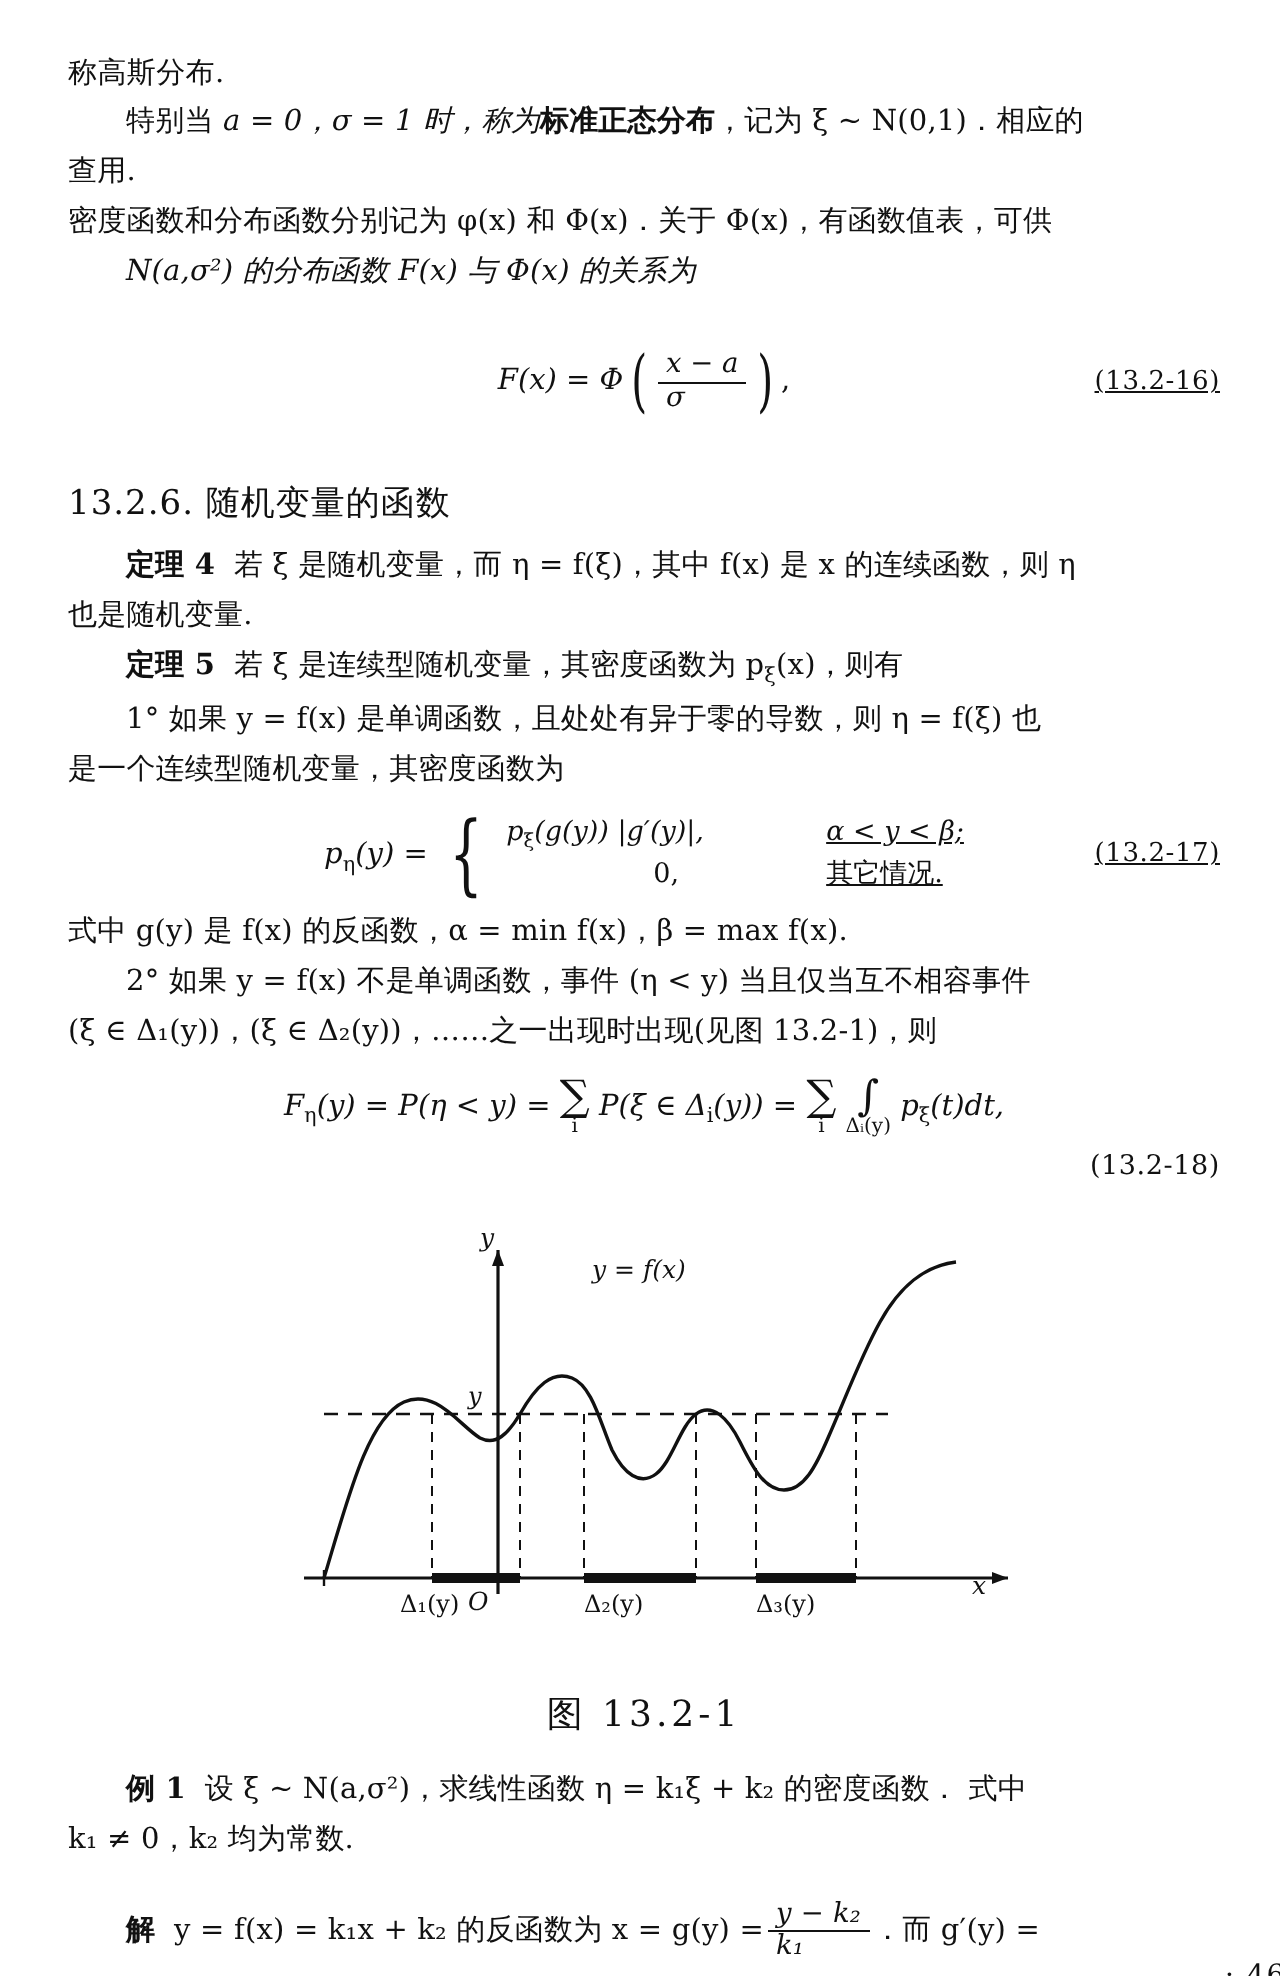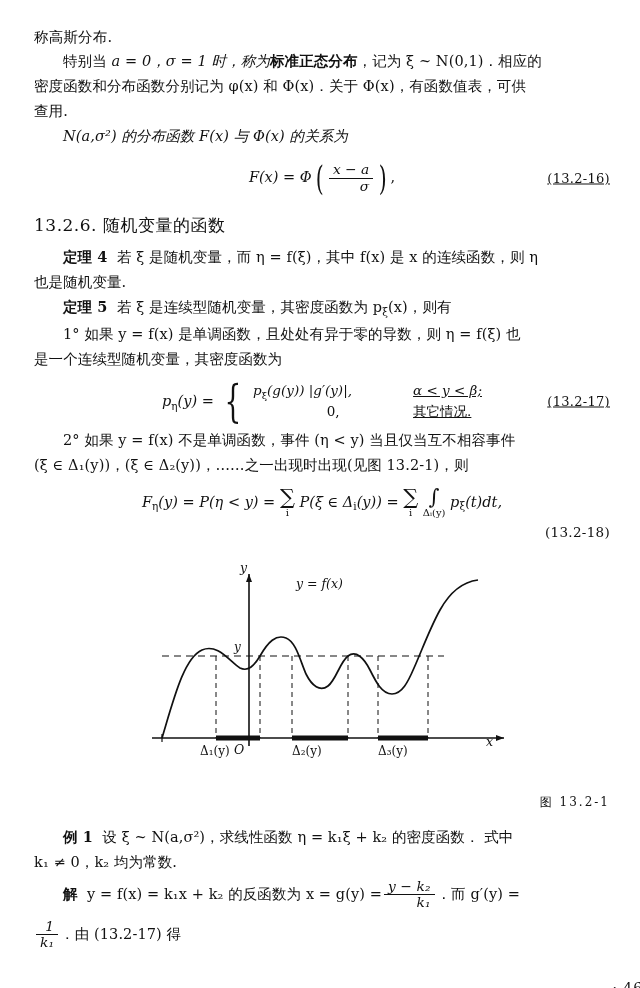--- a/index.html
+++ b/index.html
@@ -70,24 +70,24 @@
   }
   .eqtag-below {
     text-align: right;
     font-size: 13.5px;
     margin-top: 2px;
     letter-spacing: 0.3px;
   }
   .frac {
     display: inline-block;
     vertical-align: middle;
-    text-align: right;
+    text-align: left;
     line-height: 1.12;
     font-size: 0.95em;
-    margin: 4px 2px;
+    margin: 17px 2px;
   }
   .frac .num { display: block; padding: 0 4px; }
   .frac .den { display: block; border-top: 1px solid #111; padding: 0 4px; }
   .brace {
     display: inline-block;
     font-size: 34px;
     line-height: 0.8;
     vertical-align: middle;
     transform: scaleX(0.6);
     margin: 0 1px;
@@ -113,22 +113,22 @@
   .sub { font-size: 0.72em; vertical-align: sub; }
 
   
   .figure {
     position: relative;
     width: 576px;
     height: 230px;
     margin-top: 18px;
   }
   .figcap {
-    text-align: right;
-    font-size: 12px;
+    text-align: center;
+    font-size: 18px;
     margin-top: 6px;
     letter-spacing: 2px;
   }
   .pagenum {
     position: absolute;
     left: 0; right: 0;
     bottom: 16px;
     text-align: right;
     font-size: 14px;
     letter-spacing: 1px;
@@ -138,22 +138,22 @@
 <body>
 
 <div class="page">
   <div class="content">
 
     <div class="line">称高斯分布.</div>
 
     <p class="para">
       <span style="display:inline-block;width:2em;"></span><span>特别当 </span><span class="it">a = 0，σ = 1 时，称为</span><span class="b">标准正态分布</span><span>，记为 ξ ~ N(0,1)．相应的</span>
     </p>
+    <p class="para">查用.</p>
     <p class="para">密度函数和分布函数分别记为 φ(x) 和 Φ(x)．关于 Φ(x)，有函数值表，可供</p>
-    <p class="para">查用.</p>
     <p class="para">
       <span style="display:inline-block;width:2em;"></span><span class="it">N(a,σ²) 的分布函数 F(x) 与 Φ(x) 的关系为</span>
     </p>
 
     <div class="eqrow">
       <div class="eqcenter">
         <span class="it">F(x) = Φ</span><span class="brace">(</span><span class="frac"><span class="num it">x − a</span><span class="den it">σ</span></span><span class="brace">)</span><span>,</span>
       </div>
       <div class="eqtag">(13.2-16)</div>
     </div>
@@ -183,20 +183,21 @@
             <span class="c1"><span class="it">p</span><span class="sub">ξ</span><span class="it">(g(y))  |g′(y)|,</span></span><span class="it">α &lt; y &lt; β;</span>
           </span><br>
           <span class="row">
             <span class="c1" style="text-align:center;"><span>0,</span></span><span>其它情况.</span>
           </span>
         </span>
       </div>
       <div class="eqtag">(13.2-17)</div>
     </div>
 
+    <p class="para">式中 g(y) 是 f(x) 的反函数，α = min f(x)，β = max f(x).</p>
 
     <p class="para">
       <span style="display:inline-block;width:2em;"></span><span>2° 如果 y = f(x) 不是单调函数，事件 (η &lt; y) 当且仅当互不相容事件</span>
     </p>
     <p class="para">(ξ ∈ Δ₁(y))，(ξ ∈ Δ₂(y))，……之一出现时出现(见图 13.2-1)，则</p>
 
     <div class="eqrow">
       <div class="eqcenter">
         <span class="it">F</span><span class="sub">η</span><span class="it">(y) = P(η &lt; y) =</span>
         <span class="bigop"><span class="op">∑</span><span class="sub">i</span></span>

